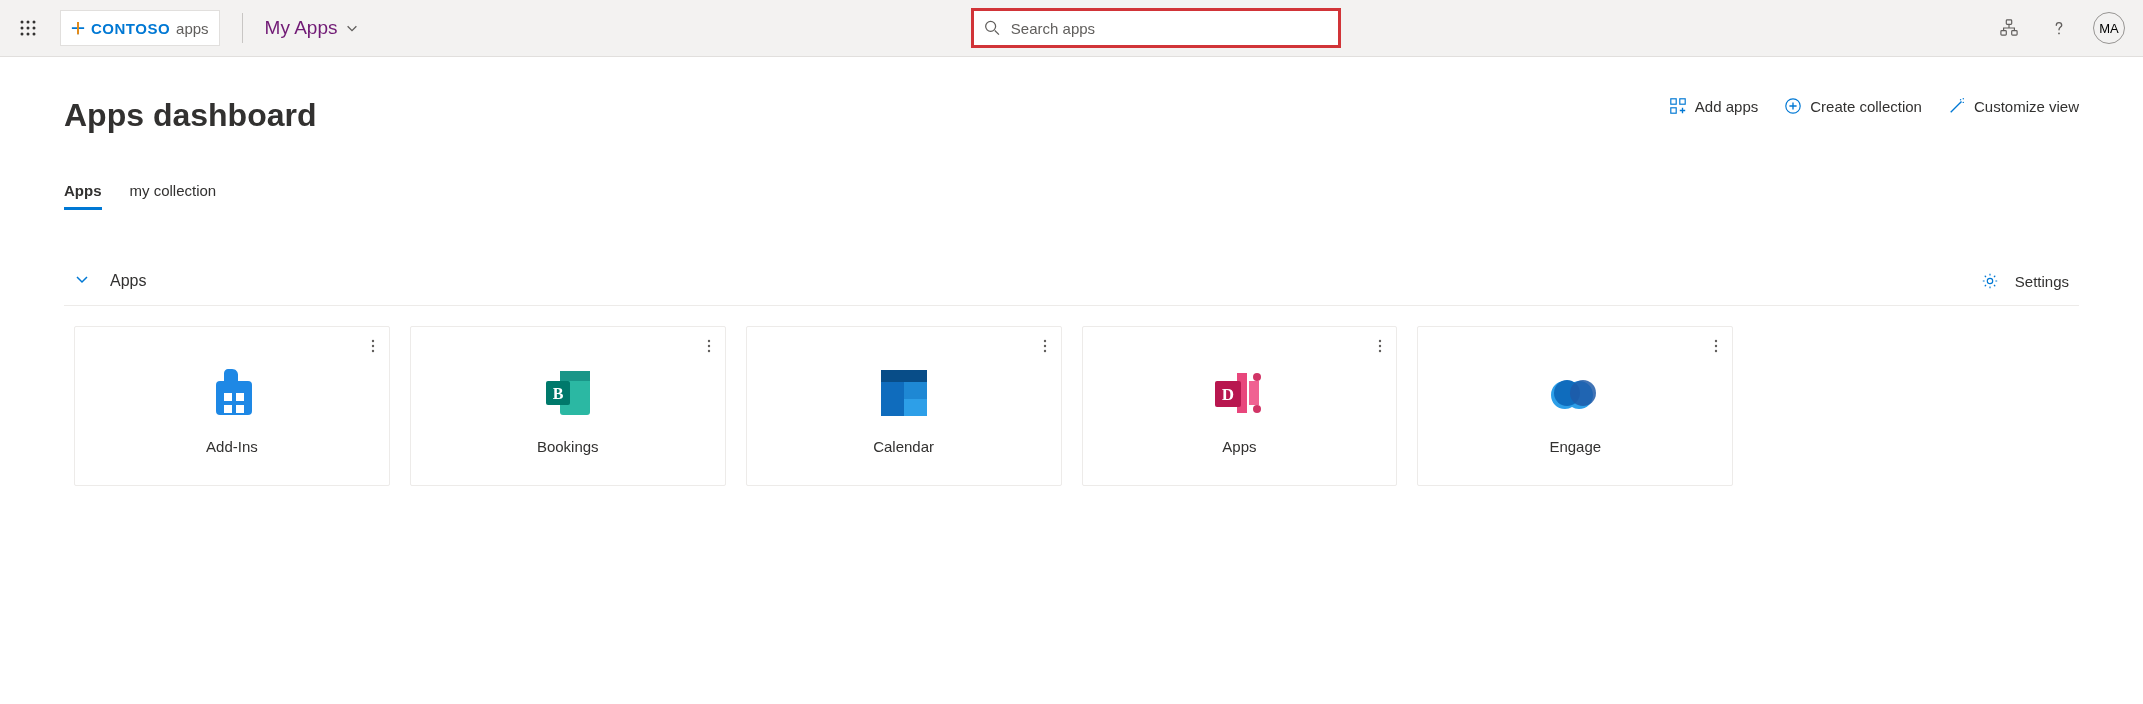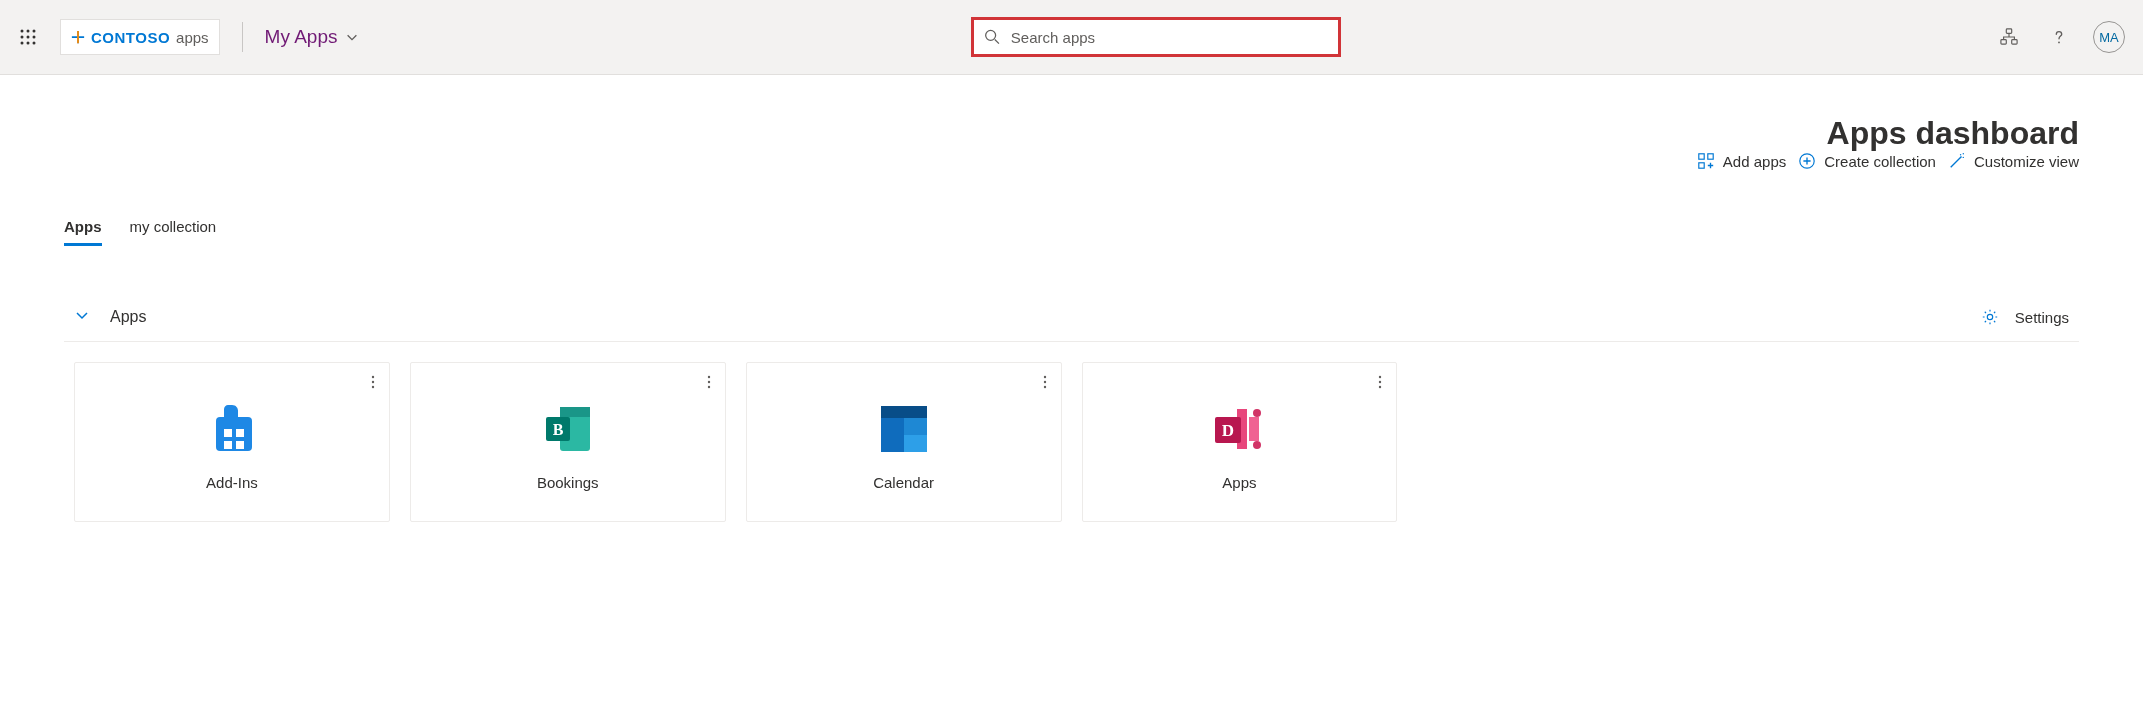--- a/index.html
+++ b/index.html
@@ -3,21 +3,21 @@
 <meta charset="utf-8">
 <style>
   * { box-sizing: border-box; margin: 0; padding: 0; }
   body {
     font-family: "Segoe UI", -apple-system, BlinkMacSystemFont, sans-serif;
     background: #ffffff;
     color: #323130;
   }
   
   .header {
-    height: 75px;
+    height: 57px;
     background: #f3f2f1;
     border-bottom: 1px solid #e1dfdd;
     display: flex;
     align-items: center;
     padding: 0 8px;
     gap: 12px;
   }
   .waffle {
     width: 40px; height: 40px;
     display:flex; align-items:center; justify-content:center;
@@ -51,28 +51,28 @@
     border:none; outline:none; font-size:15px; width:100%;
     color:#323130; background:transparent;
   }
   .search-wrap input::placeholder { color:#605e5c; }
   .hdr-right { display:flex; align-items:center; gap:18px; padding-right:10px;}
   .hdr-icon { width:32px; height:32px; display:flex; align-items:center; justify-content:center; cursor:pointer; color:#605e5c;}
   .avatar {
     width:32px; height:32px; border-radius:50%;
     border:1px solid #979593;
     display:flex; align-items:center; justify-content:center;
-    font-size:13px; color:#0369a1; cursor:pointer;
+    font-size:13px; color:#000000; cursor:pointer;
   }
 
   
   .main { padding: 40px 64px; }
-  .title-row { display:flex; align-items:flex-end;flex-direction:column; }
+  .title-row { display:flex; align-items:flex-start; }
   .page-title { font-size:32px; font-weight:600; color:#323130;}
-  .title-actions { margin-left:auto; display:flex; gap:12px; }
+  .title-actions { margin-left:auto; display:flex; gap:26px; }
   .action-link {
     display:flex; align-items:center; gap:8px;
     font-size:15px; color:#323130; cursor:pointer;
   }
   .action-link svg { color:#0078d4; }
 
   .tabs { display:flex; gap:28px; margin-top:48px; border-bottom:1px solid transparent;}
   .tab {
     font-size:15px; color:#323130; padding-bottom:8px; cursor:pointer;
     border-bottom:3px solid transparent;
@@ -311,15 +311,32 @@
             <rect x="40" y="18" width="10" height="24" fill="#f06292"></rect>
             <circle cx="48" cy="14" r="4" fill="#d13466"></circle>
             <circle cx="48" cy="46" r="4" fill="#d13466"></circle>
             <rect x="6" y="18" width="26" height="26" rx="2" fill="#b8174f"></rect>
             <text x="19" y="37" text-anchor="middle" fill="#fff" font-size="17" font-weight="700" font-family="Segoe UI">D</text>
           </svg>
       </div>
       <div class="label">Apps</div>
     </div>
 
+    <div class="card">
+      <div class="more">
+        <svg width="4" height="14" viewBox="0 0 4 14">
+            <circle cx="2" cy="2" r="1.2" fill="#605e5c"></circle>
+            <circle cx="2" cy="7" r="1.2" fill="#605e5c"></circle>
+            <circle cx="2" cy="12" r="1.2" fill="#605e5c"></circle>
+          </svg>
+      </div>
+      <div class="icon-slot">
+        <svg width="60" height="60" viewBox="0 0 60 60">
+            <path d="M20 18c-8 0-14 6-14 14s6 14 14 14c3 0 5-1 7-2 2 1 4 2 7 2 8 0 14-6 14-14s-6-14-14-14c-3 0-5 1-7 2-2-1-4-2-7-2z" fill="#2d9fe8"></path>
+            <ellipse cx="22" cy="30" rx="13" ry="13" fill="#0f6cbd"></ellipse>
+            <ellipse cx="38" cy="30" rx="13" ry="13" fill="#1e5ba8" opacity="0.85"></ellipse>
+          </svg>
+      </div>
+      <div class="label">Engage</div>
+    </div>
 
   </div>
 </div>
 
 </body></html>

